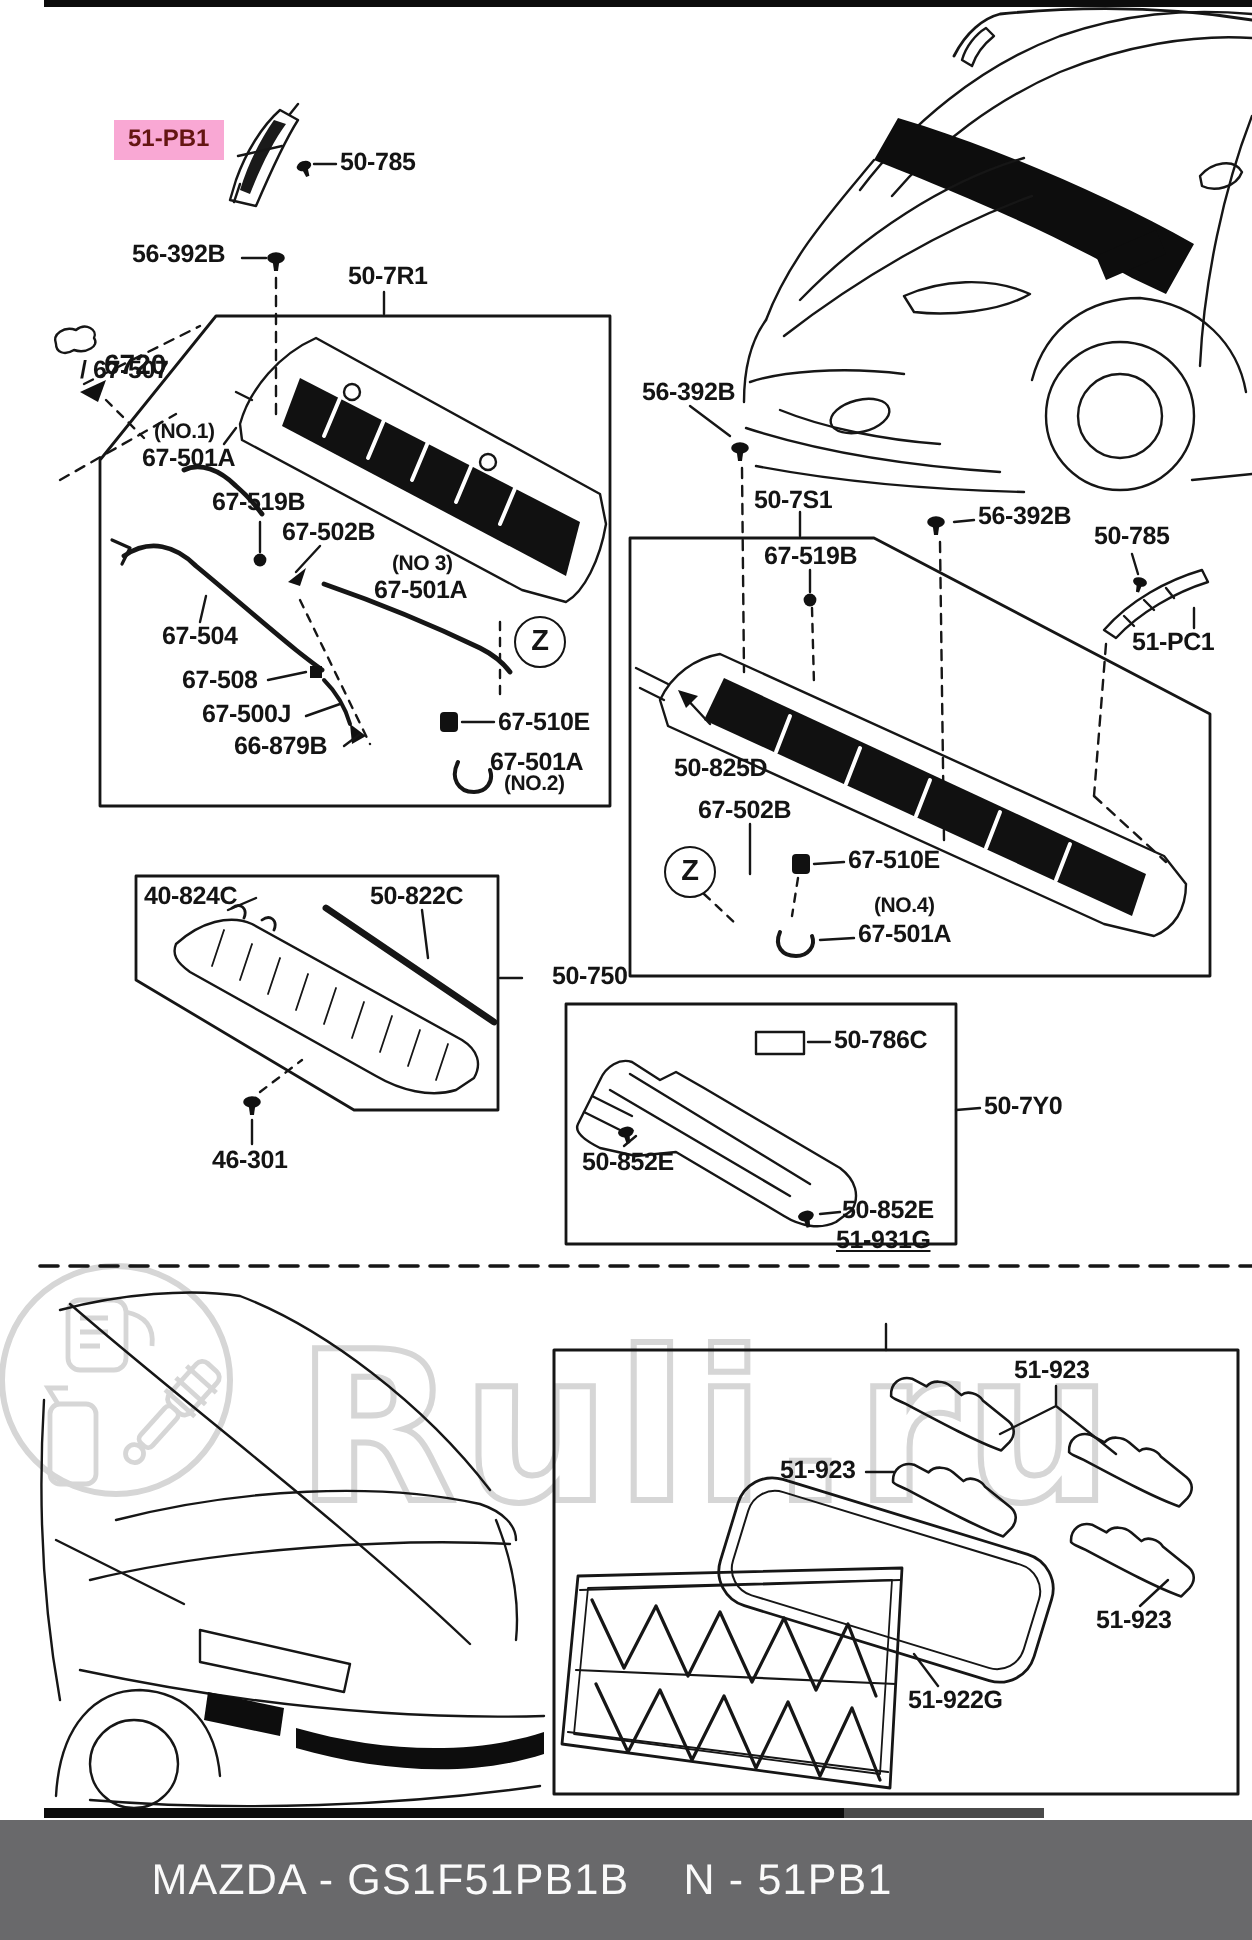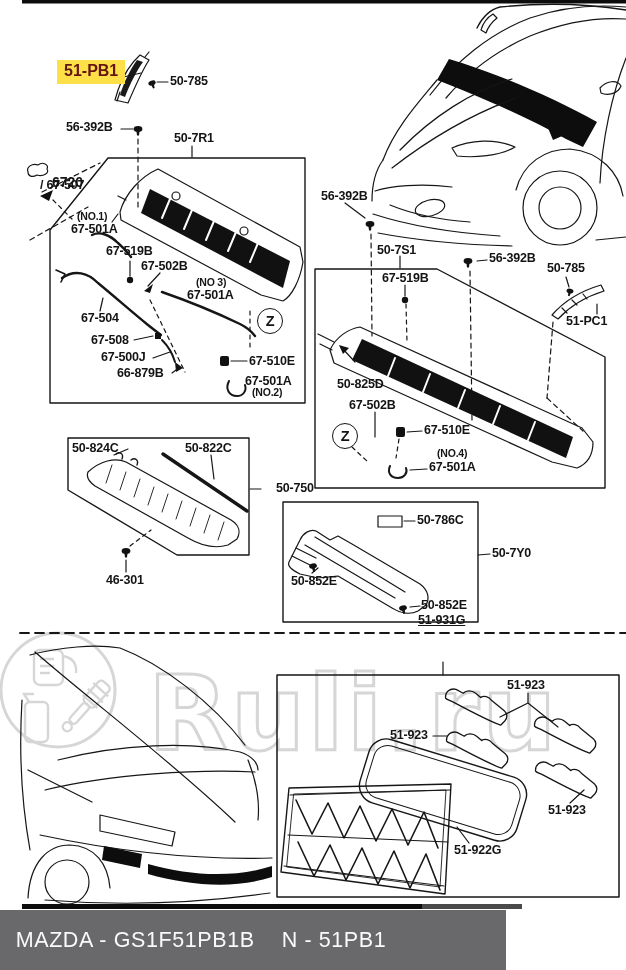--- a/index.html
+++ b/index.html
@@ -6,25 +6,25 @@
   #stage{position:relative;width:626px;height:970px;background:#fff;overflow:hidden;
          font-family:"Liberation Sans",sans-serif;}
   #stage svg{position:absolute;left:0;top:0;}
   #wm-layer{z-index:1;}
   #diagram-layer{z-index:2;}
   #labels-layer{position:absolute;left:0;top:0;width:626px;height:970px;z-index:3;}
   .plabel{position:absolute;font-weight:600;font-size:12.5px;color:#141414;
           white-space:nowrap;letter-spacing:-0.2px;line-height:1.05;}
   .plabel.sm{font-size:10.5px;font-weight:600;}
   .plabel.lg{font-size:14px;letter-spacing:0;margin-top:16px;}
-  .plabel.hl{background:#fde047;color:#641512;font-weight:700;font-size:16px;
+  .plabel.hl{background:#f9a8d4;color:#641512;font-weight:700;font-size:12px;
              padding:3px 7px 4px;letter-spacing:0;}
   .plabel.z{width:24px;height:24px;border:1.7px solid #141414;border-radius:50%;
             text-align:center;line-height:24px;font-weight:700;font-size:14.5px;}
-  #footer{position:absolute;left:0;top:910px;width:506px;height:60px;background:#69696b;
+  #footer{position:absolute;left:0;top:910px;width:626px;height:60px;background:#69696b;
           z-index:4;display:flex;align-items:center;justify-content:center;gap:27px;
           box-sizing:border-box;padding-right:104px;}
   #footer span{font-size:21.5px;color:#fafafa;letter-spacing:0.6px;font-weight:400;}
 </style>
 </head>
 <body>
 
 <div id="stage">
 
   <svg id="wm-layer" width="626" height="970" viewBox="0 0 626 970">
@@ -302,21 +302,21 @@
       <span class="plabel" style="left: 489px; top: 252px;">56-392B</span>
       <span class="plabel" style="left: 547px; top: 262px;">50-785</span>
       <span class="plabel" style="left: 566px; top: 315px;">51-PC1</span>
       <span class="plabel" style="left: 382px; top: 272px;">67-519B</span>
       <span class="plabel" style="left: 337px; top: 378px;">50-825D</span>
       <span class="plabel" style="left: 349px; top: 399px;">67-502B</span>
       <span class="plabel" style="left: 424px; top: 424px;">67-510E</span>
       <span class="plabel z" style="left: 332px; top: 423px;">Z</span>
       <span class="plabel sm" style="left: 437px; top: 448px;">(NO.4)</span>
       <span class="plabel" style="left: 429px; top: 461px;">67-501A</span>
-      <span class="plabel" style="left: 72px; top: 442px;">50-824C</span>
+      <span class="plabel" style="left: 72px; top: 442px;">40-824C</span>
       <span class="plabel" style="left: 185px; top: 442px;">50-822C</span>
       <span class="plabel" style="left: 276px; top: 482px;">50-750</span>
       <span class="plabel" style="left: 106px; top: 574px;">46-301</span>
       <span class="plabel" style="left: 417px; top: 514px;">50-786C</span>
       <span class="plabel" style="left: 492px; top: 547px;">50-7Y0</span>
       <span class="plabel" style="left: 291px; top: 575px;">50-852E</span>
       <span class="plabel" style="left: 421px; top: 599px;">50-852E</span>
       <span class="plabel" style="left: 418px; top: 614px; text-decoration: underline;">51-931G</span>
       <span class="plabel" style="left: 507px; top: 679px;">51-923</span>
       <span class="plabel" style="left: 390px; top: 729px;">51-923</span>

